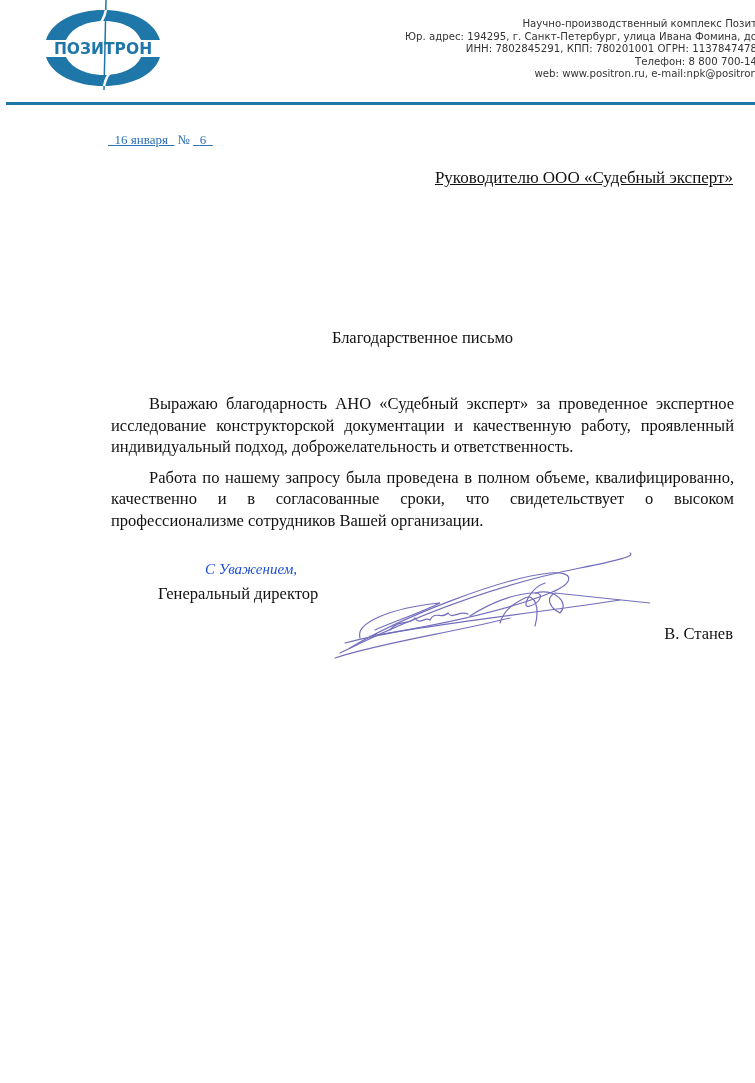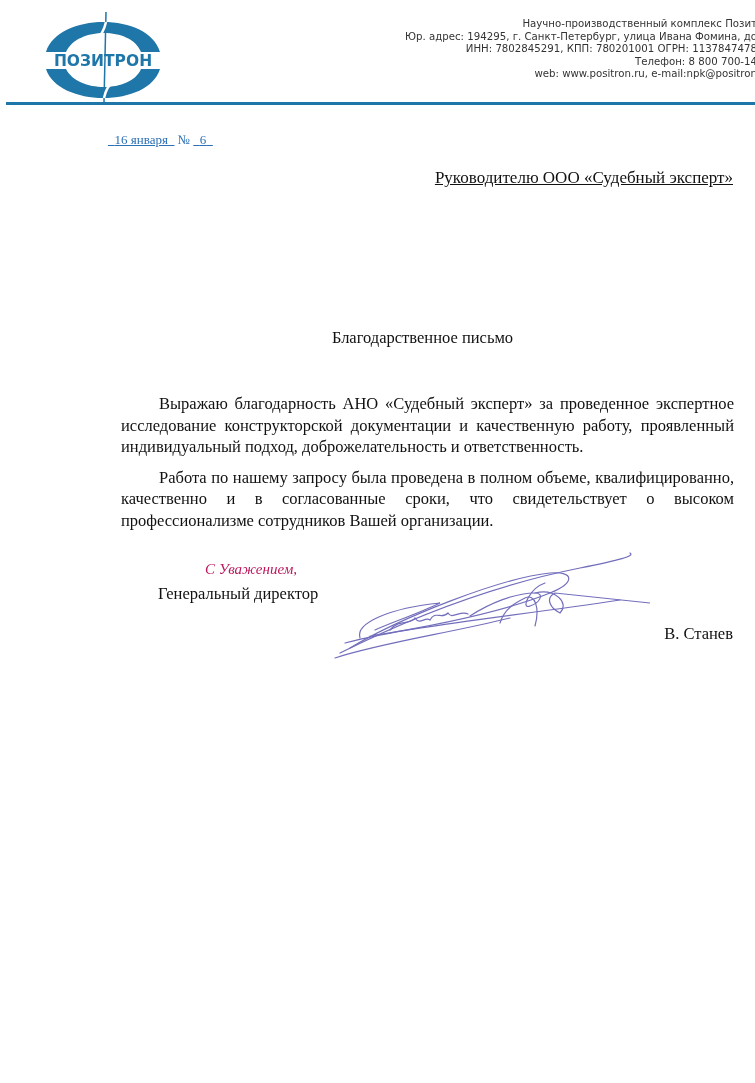--- a/index.html
+++ b/index.html
@@ -1,41 +1,41 @@
 <!DOCTYPE html>
 <html><head>
   <meta charset="utf-8">
   <style>
     html, body { margin: 0; padding: 0; background: #ffffff; }
     body {
       width: 755px; height: 1083px; position: relative; overflow: hidden;
       font-family: "Liberation Serif", serif; color: #111;
     }
-    .logo { position: absolute; left: 38px; top: 12px; width: 130px; height: 90px; }
+    .logo { position: absolute; left: 38px; top: 0; width: 130px; height: 90px; }
     .header-info {
       position: absolute; right: -2px; top: 18px; width: 380px;
       text-align: right; font-family: "DejaVu Sans", sans-serif;
       font-size: 10.2px; line-height: 12.6px; color: #333; white-space: nowrap;
     }
     .header-rule {
       position: absolute; left: 6px; right: 0; top: 102px; height: 3px;
       background: #1f76a8;
     }
     .doc-ref {
       position: absolute; left: 108px; top: 132px; font-size: 13px; color: #2b6fb5;
     }
     .doc-ref .u { text-decoration: underline; text-decoration-color: #2b6fb5; white-space: pre; }
     .recipient { position: absolute; right: 22px; top: 168px; font-size: 17px; text-decoration: underline; }
     .title { position: absolute; left: 0; width: 845px; top: 328px; text-align: center; font-size: 16.5px; }
     .body {
       position: absolute; left: 109px; width: 625px; top: 393px;
       font-size: 16.5px; line-height: 21.5px; text-align: justify;
     }
-    .body p { margin: 0 0 9px 12px; text-indent: 38px; }
-    .closing { position: absolute; left: 205px; top: 561px; font-size: 15px; font-style: italic; color: #be185d; }
+    .body p { margin: 0 0 9px 2px; text-indent: 38px; }
+    .closing { position: absolute; left: 205px; top: 561px; font-size: 15px; font-style: italic; color: #1d4ed8; }
     .position { position: absolute; left: 158px; top: 584px; font-size: 16.5px; }
     .signer { position: absolute; right: 22px; top: 624px; font-size: 16.5px; }
     .signature { position: absolute; left: 330px; top: 548px; width: 320px; height: 115px; }
   </style>
 </head>
 <body>
 
 <div class="logo">
   <svg width="130" height="90" viewBox="0 0 130 90">
     <line x1="68" y1="0" x2="66" y2="90" stroke="#1f76a8" stroke-width="1.5"></line>

